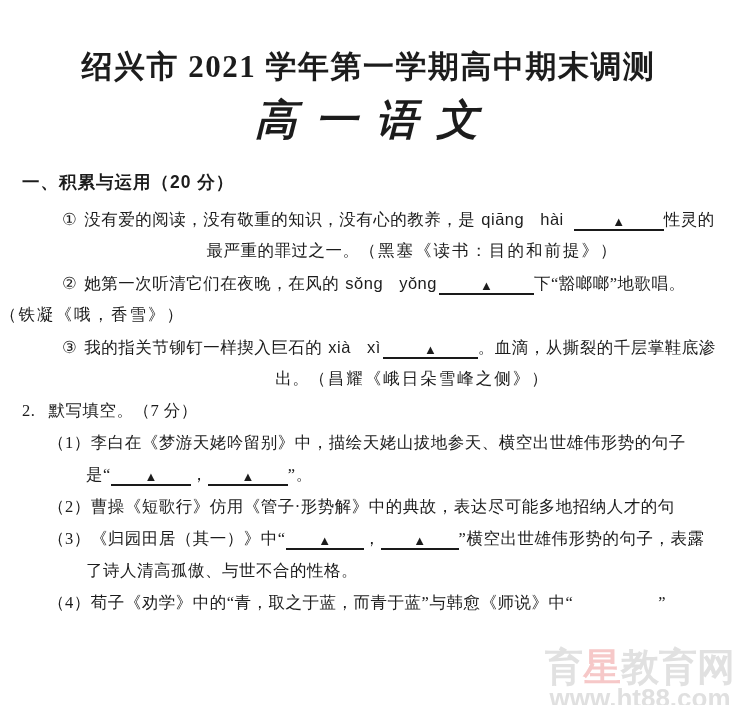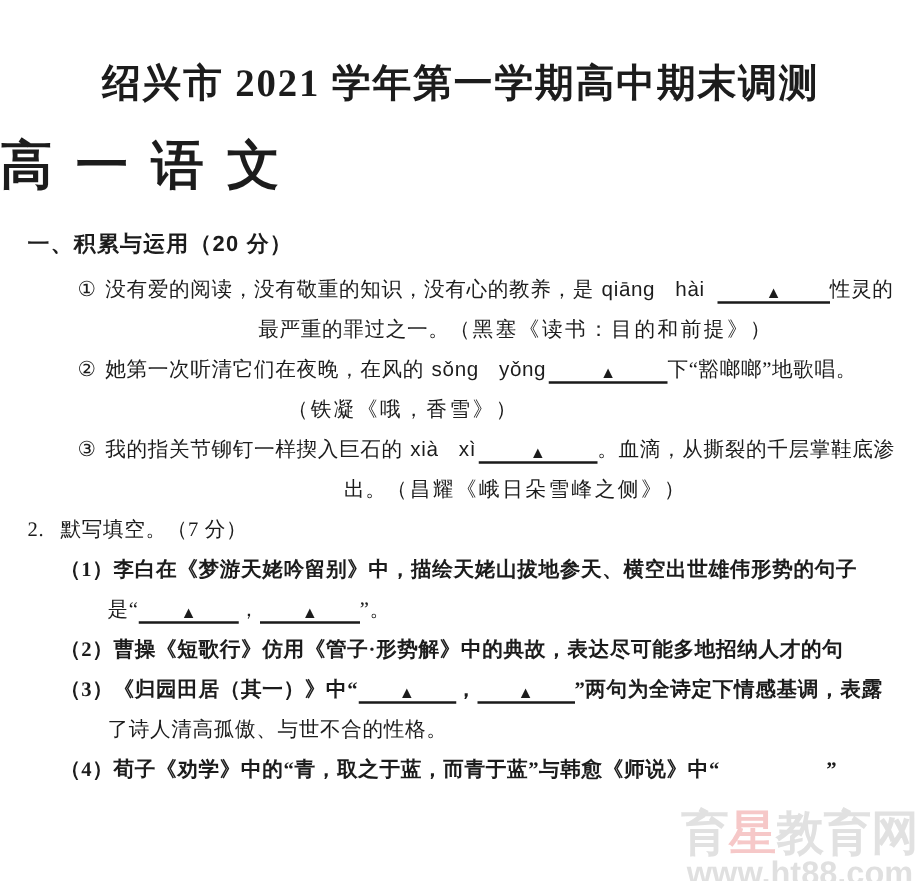--- a/index.html
+++ b/index.html
@@ -16,26 +16,28 @@
   .title {
     padding-top: 46px;
     text-align: center;
     font-size: 31px;
     line-height: 42px;
     font-weight: bold;
     letter-spacing: 1.5px;
     white-space: nowrap;
   }
   .subtitle {
-    margin-top: 20px;
+    margin-top: 7px;
+    text-align: center;
     font-size: 42px;
     line-height: 50px;
     font-weight: bold;
     letter-spacing: 4px;
     white-space: nowrap;
+    font-style: italic;
   }
   .section-heading {
     margin-top: 24px;
     padding-left: 22px;
     font-family: "Liberation Sans", "DejaVu Sans", sans-serif;
     font-size: 17.5px;
     line-height: 26px;
     font-weight: bold;
     letter-spacing: 1px;
     white-space: nowrap;
@@ -50,23 +52,23 @@
   }
   .qline { padding-left: 22px; }
   .qnum { margin-right: 13px; }
   .item { padding-left: 62px; }
   .marker { margin-right: 7px; }
   .flexrow {
     display: flex;
     justify-content: center;
     padding-left: 88px;
   }
-  .citeline { text-align: center; padding-right: 102px; padding-left: 10px; }
+  .citeline { text-align: left; padding-right: 102px; }
   .citation { letter-spacing: 2px; }
-  .sub { padding-left: 48px; font-weight: bold; }
+  .sub { padding-left: 48px; }
   .sub2 { padding-left: 86px; }
   .pinyin {
     font-family: "Liberation Sans", "DejaVu Sans", sans-serif;
     letter-spacing: 0.5px;
     word-spacing: 11px;
     margin-left: 6px;
     margin-right: 2px;
   }
   .blank {
     display: inline-block;
@@ -161,21 +163,21 @@
     <div class="line sub2">
       <span>是“</span><span class="blank w80"><span class="tri">▲</span></span><span>，</span><span class="blank w80"><span class="tri">▲</span></span><span>”。</span>
     </div>
 
     <div class="line sub">
       <span>（2）</span><span>曹操《短歌行》仿用《管子·形势解》中的典故，表达尽可能多地招纳人才的句</span>
     </div>
 
 
     <div class="line sub">
-      <span>（3）</span><span>《归园田居（其一）》中“</span><span class="blank w78"><span class="tri">▲</span></span><span>，</span><span class="blank w78"><span class="tri">▲</span></span><span>”两句为全诗定下情感基调，表露</span>
+      <span>（3）</span><span>《归园田居（其一）》中“</span><span class="blank w78"><span class="tri">▲</span></span><span>，</span><span class="blank w78"><span class="tri">▲</span></span><span>”横空出世雄伟形势的句子，表露</span>
     </div>
 
     <div class="line sub2">
       <span>了诗人清高孤傲、与世不合的性格。</span>
     </div>
 
     <div class="line sub">
       <span>（4）</span><span>荀子《劝学》中的“青，取之于蓝，而青于蓝”与韩愈《师说》中“</span><span class="spacer"></span><span>”</span>
     </div>
 

